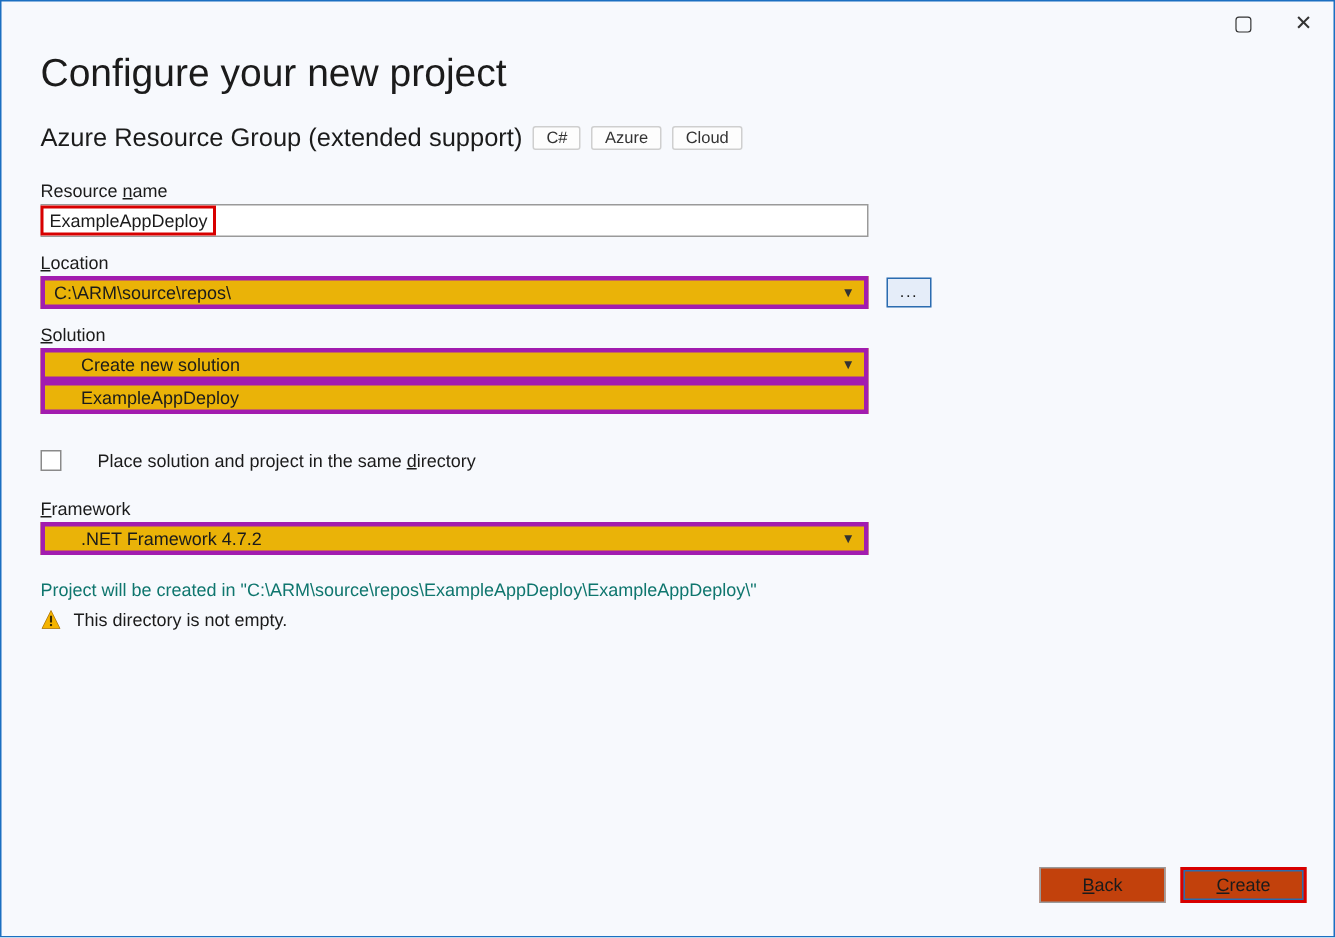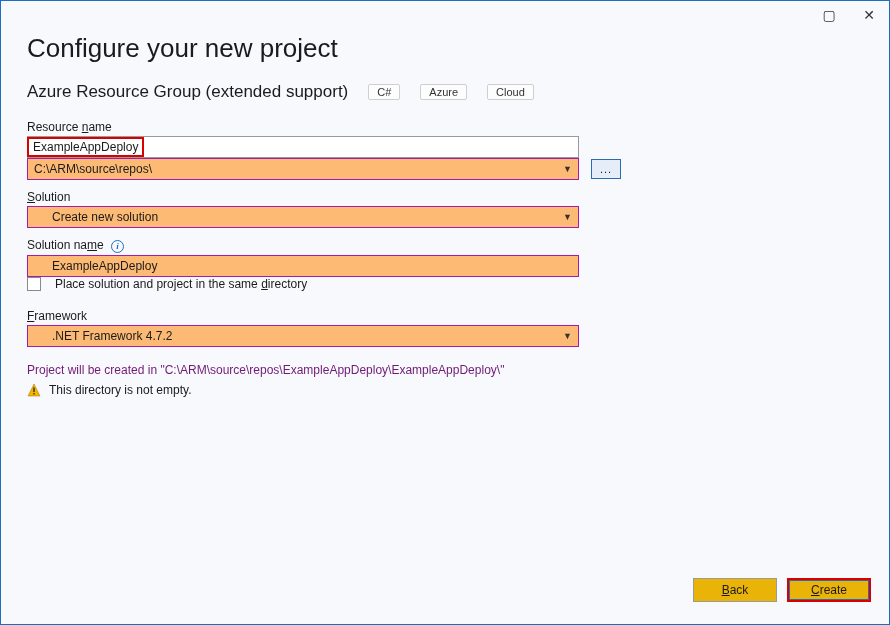--- a/index.html
+++ b/index.html
@@ -45,21 +45,21 @@
   }
   h1 {
     font-size: 26px;
     font-weight: 400;
     margin: 4px 0 18px 0;
     color: #1b1b1b;
   }
   .subtitle-row {
     display: flex;
     align-items: center;
-    gap: 20px;
+    gap: 7px;
     margin-bottom: 18px;
   }
   .subtitle {
     font-size: 17px;
     font-weight: 400;
     color: #1b1b1b;
   }
   .tag {
     font-size: 11px;
     color: #333;
@@ -71,22 +71,22 @@
   .field-label {
     font-size: 12px;
     color: #1b1b1b;
     margin-bottom: 2px;
     margin-top: 10px;
   }
   .underline { text-decoration: underline; }
   .row { display: flex; align-items: center; gap: 12px; }
   .text-input, .combo {
     height: 22px;
-    border: 1px solid #a21caf;
-    background: #fdba74;
+    border: 3px solid #a21caf;
+    background: #eab308;
     font-size: 12px;
     padding: 0 6px;
     color: #1b1b1b;
   }
   .w-wide { width: 552px; padding-left: 24px; }
   .w-narrow { width: 540px; }
   .combo {
     width: 552px;
     display: flex;
     align-items: center;
@@ -106,22 +106,22 @@
     color: #1b1b1b;
     display: flex;
     align-items: center;
     justify-content: center;
     cursor: default;
     letter-spacing: 1px;
   }
   .checkbox-row {
     display: flex;
     align-items: center;
-    gap: 14px;
-    margin-top: 0;
+    gap: 24px;
+    margin-top: 24px;
   }
   .checkbox {
     width: 14px;
     height: 14px;
     border: 1px solid #8a8a8a;
     background: #fff;
   }
   .info-icon {
     display: inline-flex;
     width: 13px;
@@ -132,42 +132,42 @@
     font-size: 9px;
     font-weight: bold;
     align-items: center;
     justify-content: center;
     margin-left: 4px;
     font-family: Georgia, serif;
     font-style: italic;
   }
   .path-text {
     font-size: 12px;
-    color: #701a75;
+    color: #0f766e;
     margin-top: 16px;
   }
   .warn-row {
     display: flex;
     align-items: center;
     gap: 8px;
     margin-top: 6px;
     font-size: 12px;
   }
   .warn-icon svg { display: block; }
   .footer {
     display: flex;
     justify-content: flex-end;
     gap: 10px;
     padding: 0 18px 22px 0;
   }
   .btn {
     min-width: 84px;
     height: 24px;
     border: 1px solid #9a9a9a;
-    background: #eab308;
+    background: #c2410c;
     font-size: 12px;
     color: #1b1b1b;
     display: flex;
     align-items: center;
     justify-content: center;
     cursor: default;
   }
   .btn.primary-outline {
     border: 2px solid #d80000;
     padding: 0;
@@ -229,44 +229,43 @@
     <div class="field-label">
       <span>Resource </span><span class="underline">n</span><span>ame</span>
     </div>
     <div class="project-name-wrap">
       <div class="project-name-inner">
         <span>ExampleAppDeploy</span>
       </div>
     </div>
 
     
+    <div class="field-label">
+      <span class="underline">L</span><span>ocation</span>
+    </div>
     <div class="row">
       <div class="combo w-narrow">
         <span>C:\ARM\source\repos\</span>
         <span class="arrow">▼</span>
       </div>
       <div class="browse-btn">
         <span>...</span>
       </div>
     </div>
 
     
     <div class="field-label">
       <span class="underline">S</span><span>olution</span>
     </div>
     <div class="combo w-wide">
       <span>Create new solution</span>
       <span class="arrow">▼</span>
     </div>
 
     
-    <div class="field-label">
-      <span>Solution na</span><span class="underline">m</span><span>e</span>
-      <span class="info-icon">i</span>
-    </div>
     <input class="text-input w-wide" value="ExampleAppDeploy" style="">
 
     
     <div class="checkbox-row">
       <div class="checkbox"></div>
       <div>
         <span>Place solution and project in the same </span><span class="underline">d</span><span>irectory</span>
       </div>
     </div>
 

